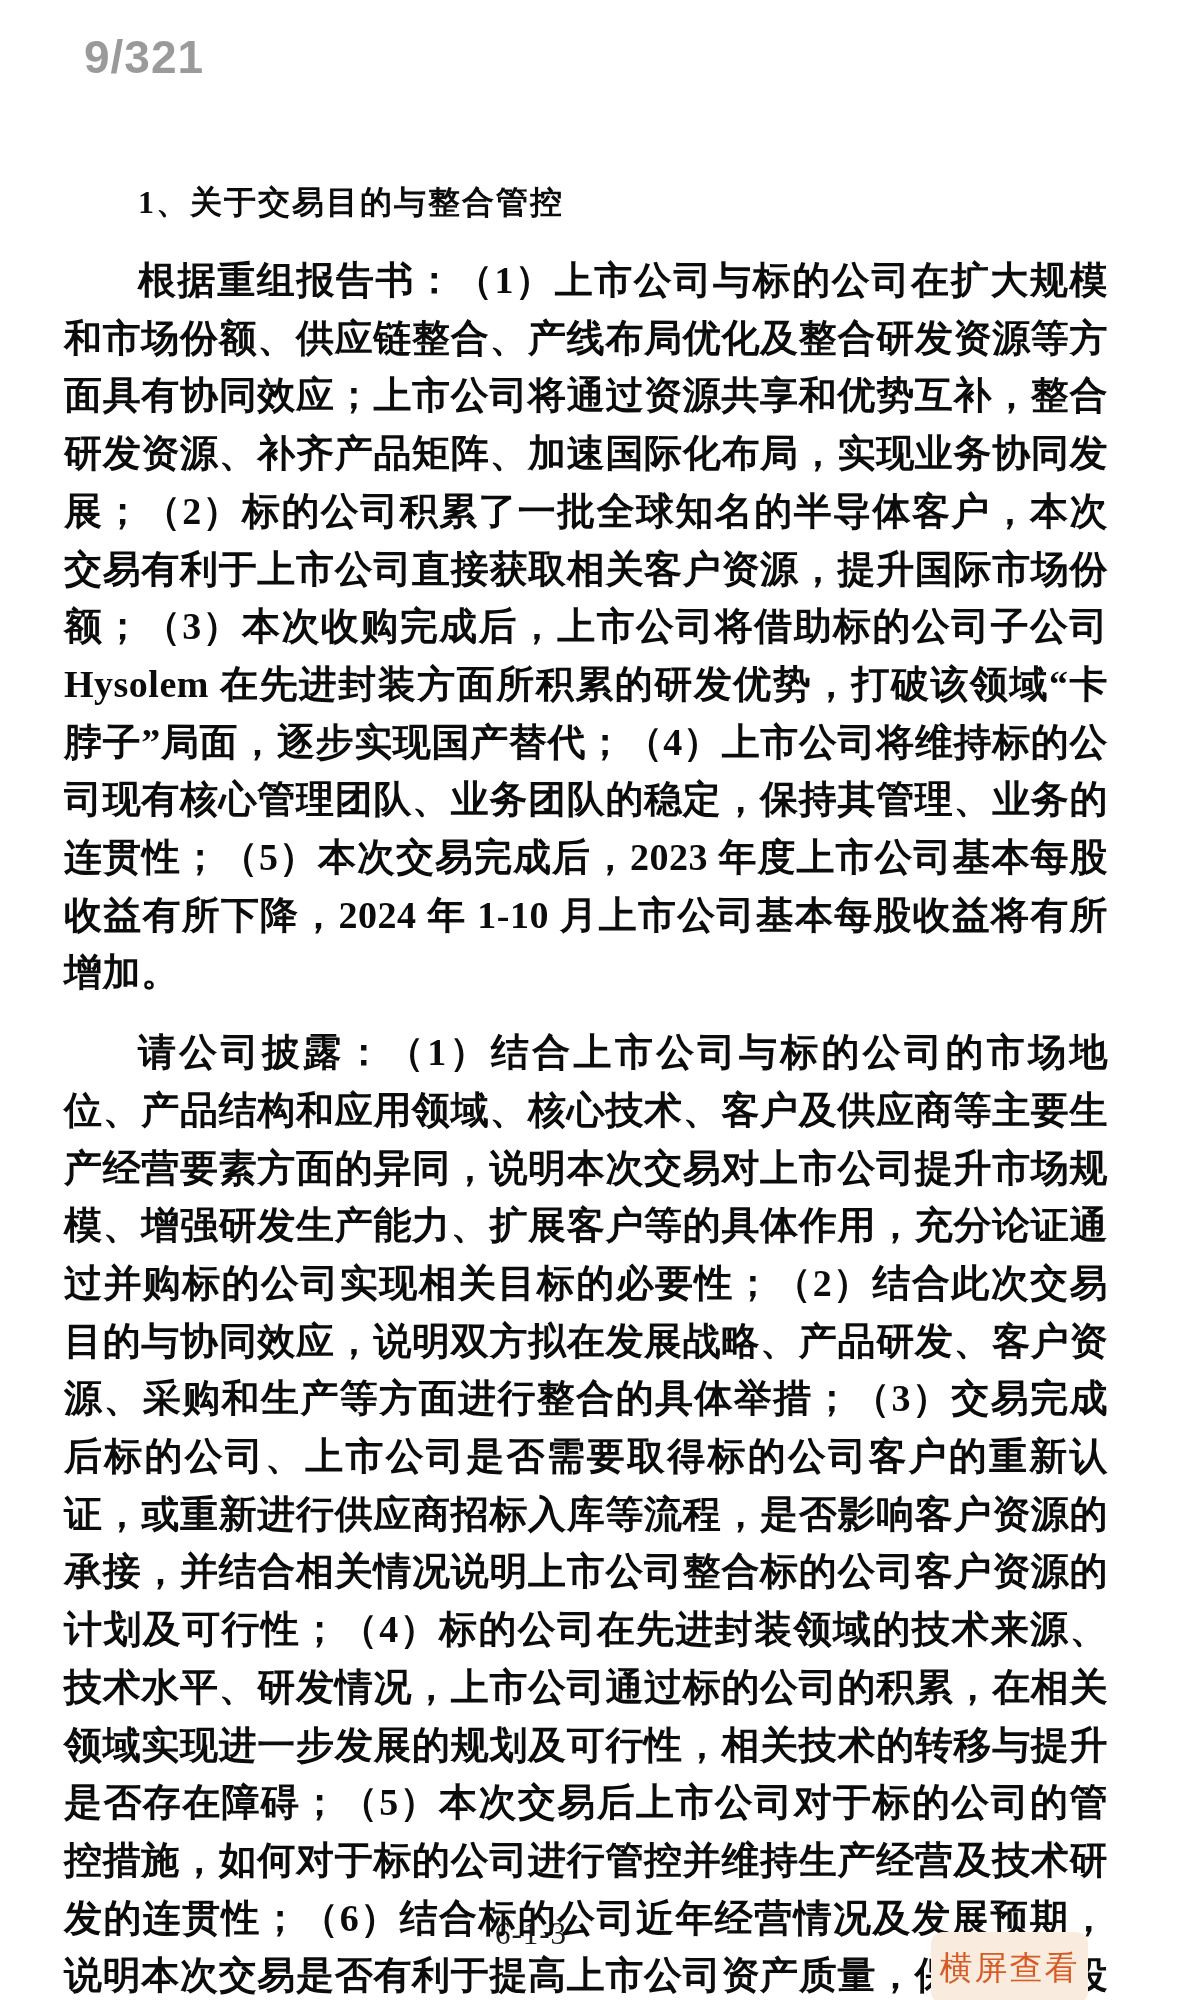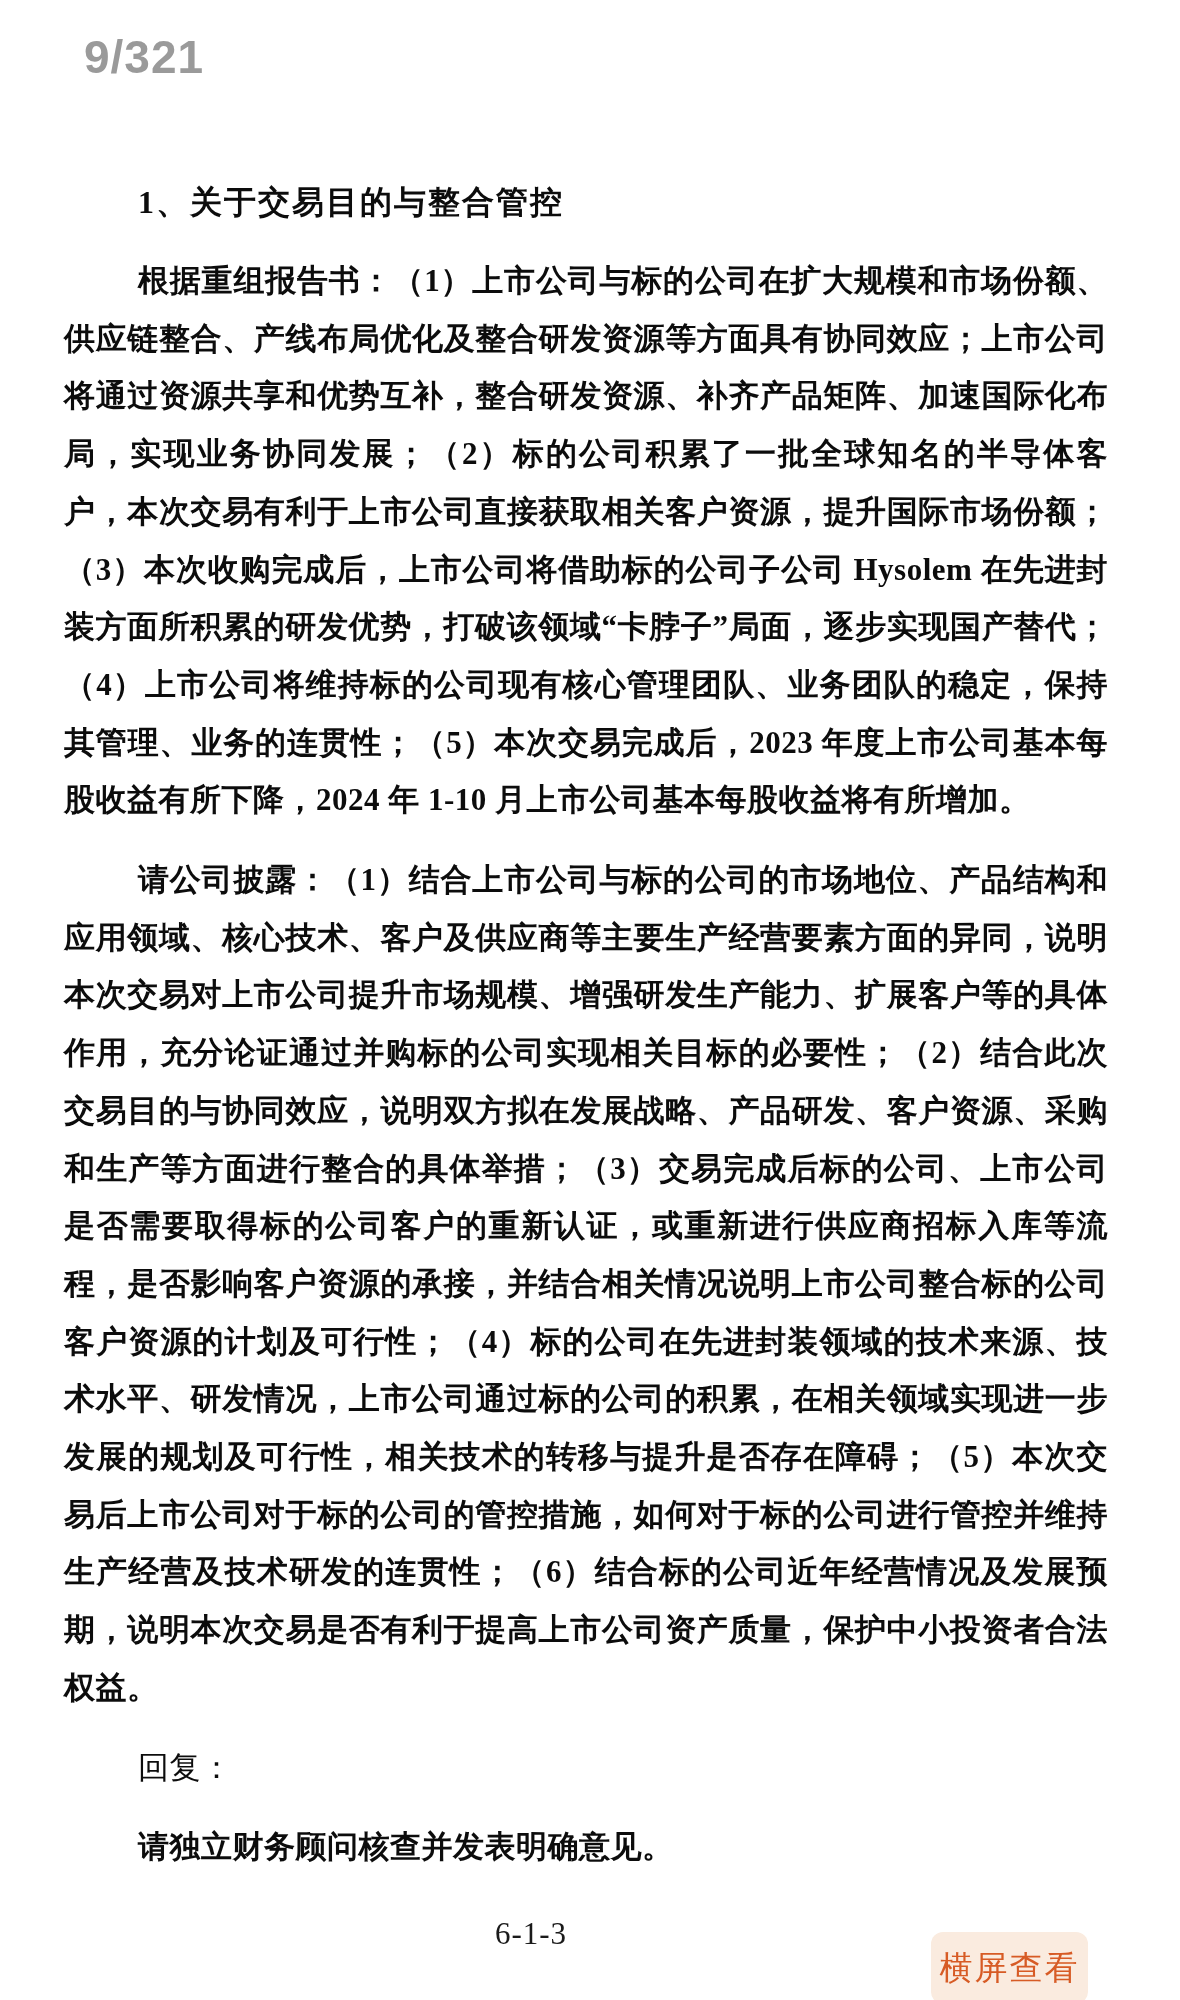--- a/index.html
+++ b/index.html
@@ -35,21 +35,21 @@
   .doc-heading {
     font-size: 32px;
     font-weight: 700;
     line-height: 1;
     text-indent: 74px;
     margin-bottom: 34px;
     letter-spacing: 2px;
   }
 
   .para {
-    font-size: 31px;
+    font-size: 38px;
     line-height: 57.7px;
     text-indent: 74px;
     text-align: justify;
     word-break: break-all;
     overflow-wrap: break-word;
     letter-spacing: 0.5px;
   }
   .para + .para { margin-top: 22px; }
   .para.bold { font-weight: 700; }
 

